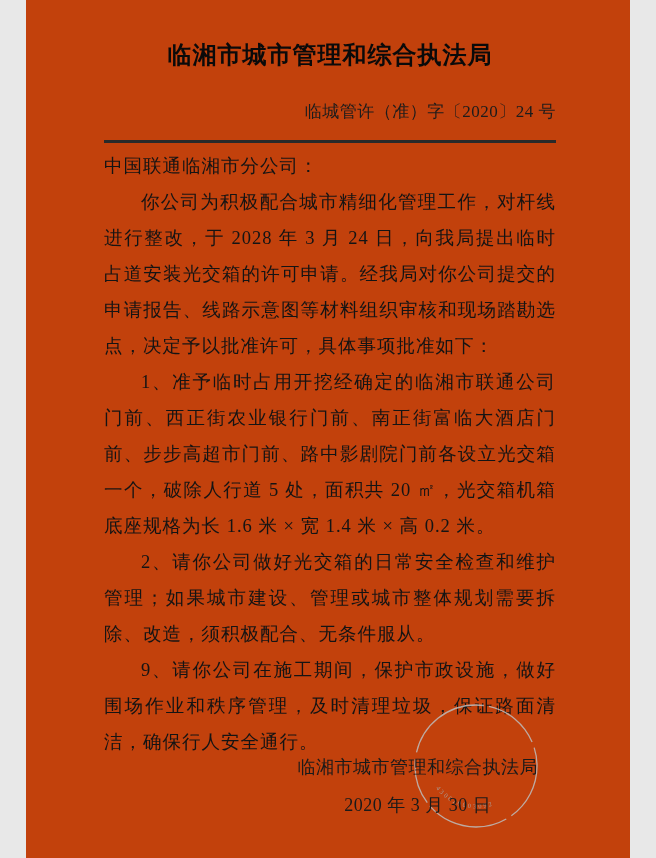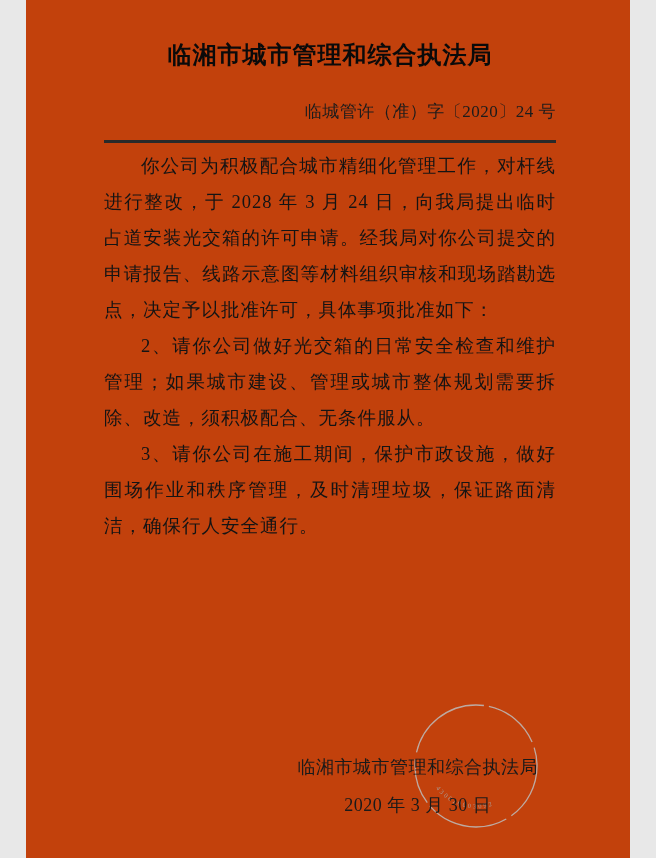--- a/index.html
+++ b/index.html
@@ -75,23 +75,25 @@
 <div class="page">
   <div class="inner">
 
     <div class="title">临湘市城市管理和综合执法局</div>
 
     <div class="docnum">临城管许（准）字〔2020〕24 号</div>
 
     <div class="rule"></div>
 
     <div class="body">
+      <p class="addressee">中国联通临湘市分公司：</p>
       <p class="indent">你公司为积极配合城市精细化管理工作，对杆线进行整改，于 2028 年 3 月 24 日，向我局提出临时占道安装光交箱的许可申请。经我局对你公司提交的申请报告、线路示意图等材料组织审核和现场踏勘选点，决定予以批准许可，具体事项批准如下：</p>
+      <p class="indent">1、准予临时占用开挖经确定的临湘市联通公司门前、西正街农业银行门前、南正街富临大酒店门前、步步高超市门前、路中影剧院门前各设立光交箱一个，破除人行道 5 处，面积共 20 ㎡，光交箱机箱底座规格为长 1.6 米 × 宽 1.4 米 × 高 0.2 米。</p>
       <p class="indent">2、请你公司做好光交箱的日常安全检查和维护管理；如果城市建设、管理或城市整体规划需要拆除、改造，须积极配合、无条件服从。</p>
-      <p class="indent">3、请你公司在施工期间，保护市政设施，做好围场作业和秩序管理，及时清理垃圾，保证路面清洁，确保行人安全通行。</p>
+      <p class="indent">9、请你公司在施工期间，保护市政设施，做好围场作业和秩序管理，及时清理垃圾，保证路面清洁，确保行人安全通行。</p>
     </div>
   </div>
 
   <svg class="seal" width="128" height="128" viewBox="0 0 128 128" aria-hidden="true">
     <circle cx="64" cy="64" r="61" fill="none" stroke="#bdbdbd" stroke-width="1.3" stroke-dasharray="58 6 84 4 46 7 90 5"></circle>
     <path id="sealArc" d="M 18 76 A 50 50 0 0 0 110 76" fill="none"></path>
     <text font-size="6.5" fill="#a8a8a8" letter-spacing="2.2">
       <textPath href="#sealArc" startOffset="10%">430620003092</textPath>
     </text>
   </svg>

